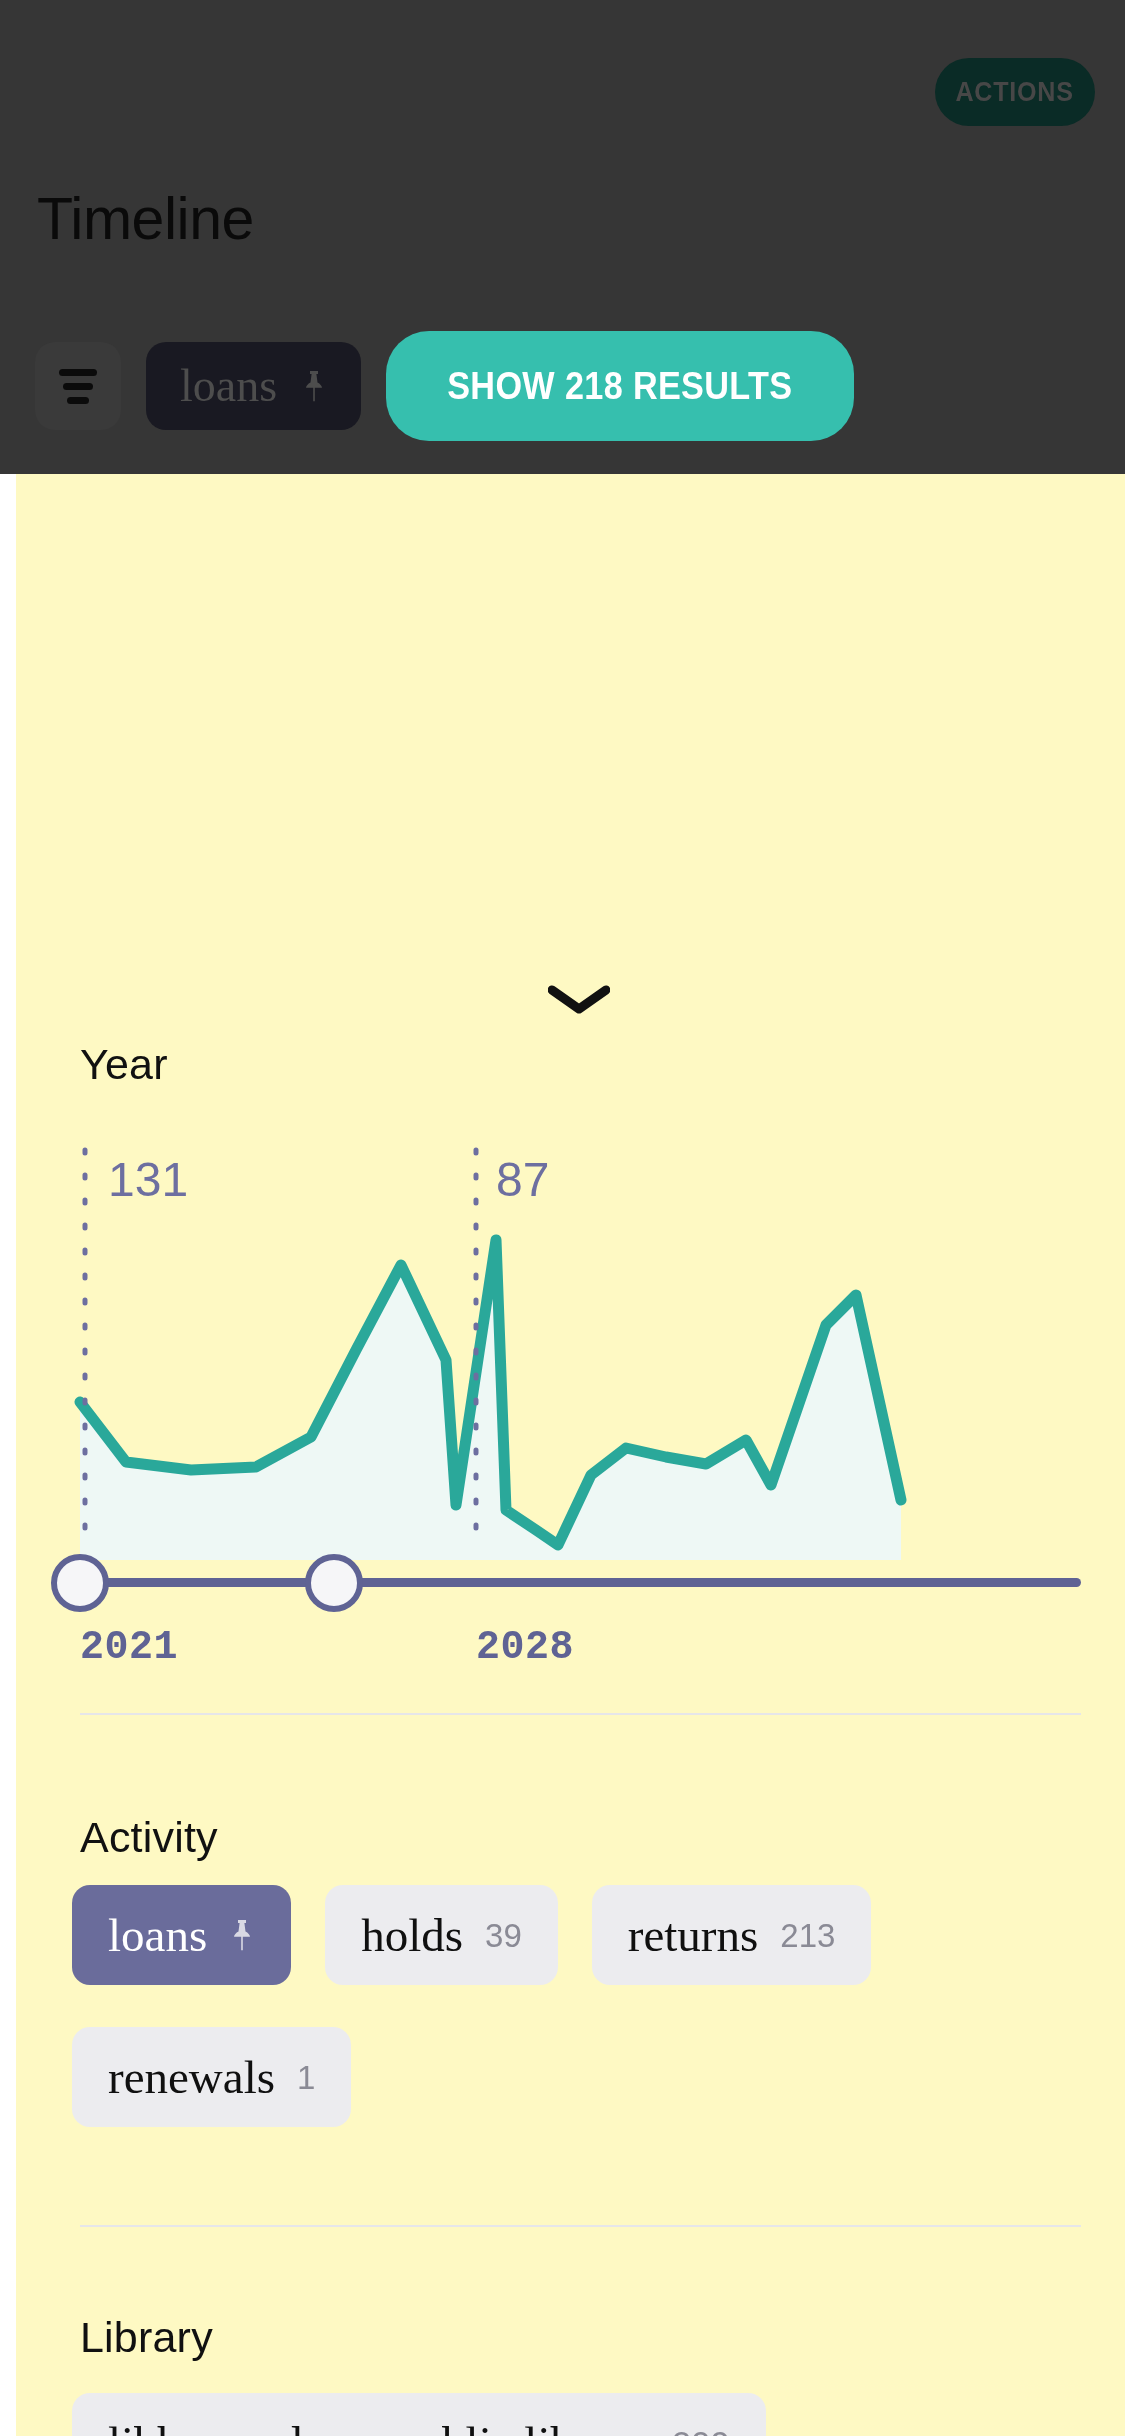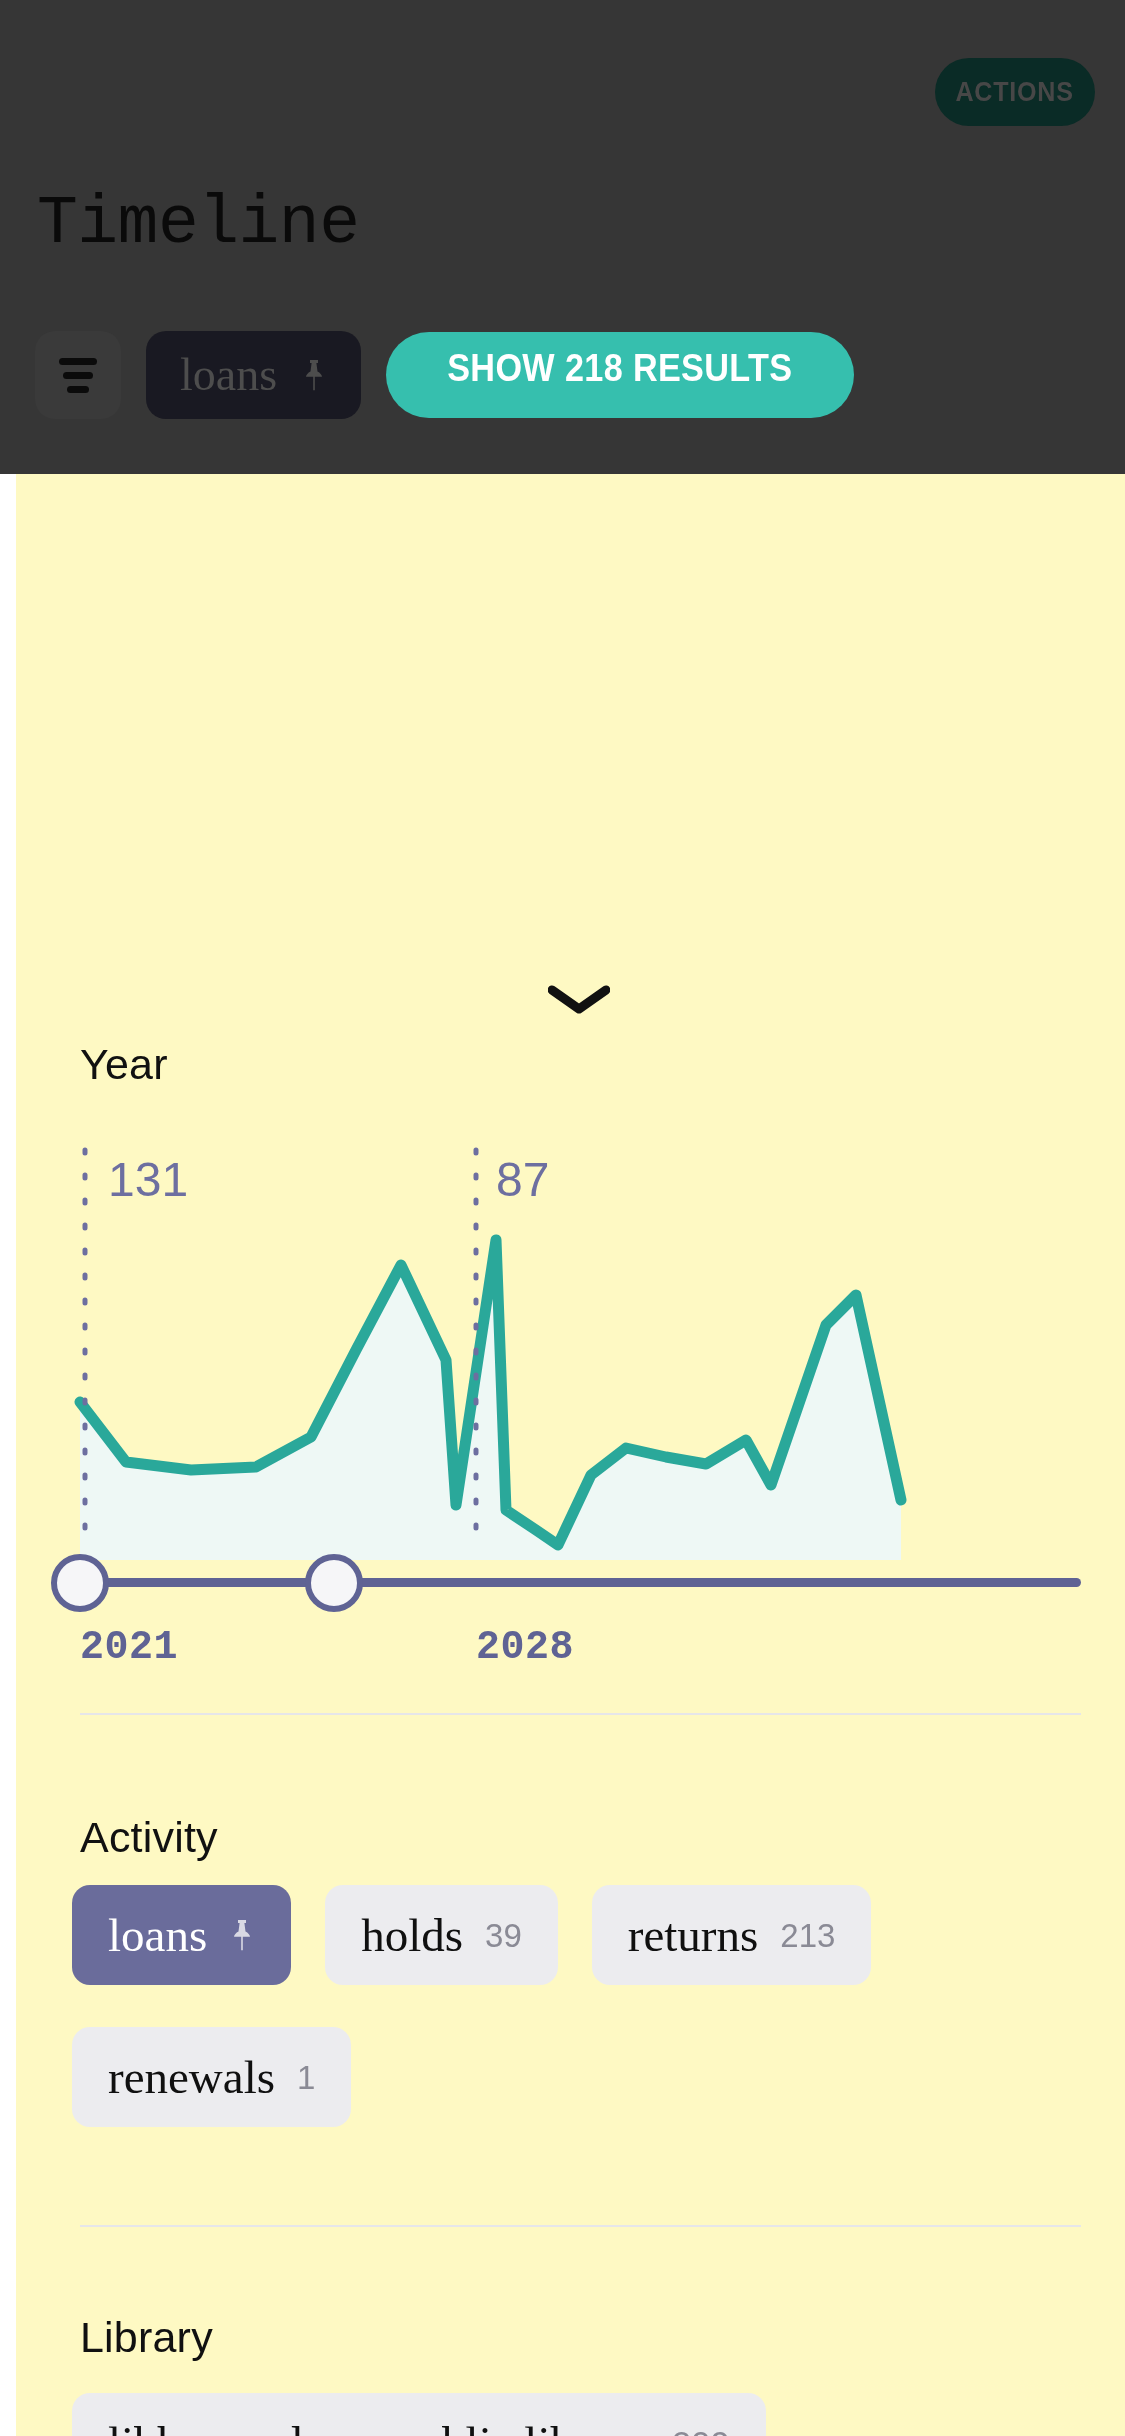--- a/index.html
+++ b/index.html
@@ -211,22 +211,22 @@
     font-family: "Liberation Sans Narrow", "Liberation Sans", sans-serif;
     font-size: 27px;
     font-weight: 700;
     letter-spacing: .8px;
     color: #474747;
     transform: scaleX(.93);
   }
   .page-title {
     position: absolute;
     left: 37px; top: 190px;
-    font-family: Liberation Mono, monospace;
-    font-size: 68px;
+    font-family: Liberation Sans, sans-serif;
+    font-size: 59px;
     color: #0a0a0a;
     line-height: 1;
     letter-spacing: -.5px;
   }
   .ctl-row {
     position: absolute;
     left: 35px; top: 331px;
     display: flex; align-items: center; gap: 25px;
   }
   .icon-btn {
@@ -244,25 +244,25 @@
     background: #191922;
     display: flex; align-items: center; gap: 24px;
   }
   .loans-chip .chip-label {
     font-family: "Liberation Serif", serif;
     font-size: 46px;
     color: #4d4d4d;
     line-height: 1;
   }
   .show-btn {
-    height: 86px;
-    padding: 15px 42px;
+    height: 110px;
+    padding: 0 42px;
     border-radius: 43px;
     background: #36bfae;
-    display: flex; align-items: flex-start; justify-content: center;
+    display: flex; align-items: center; justify-content: center;
     border: none;
   }
   .show-btn span {
     font-family: "Liberation Sans Narrow", "Liberation Sans", sans-serif;
     font-size: 38px;
     font-weight: 700;
     letter-spacing: .4px;
     color: #ffffff;
     transform: scaleX(.9);
     display: inline-block;

